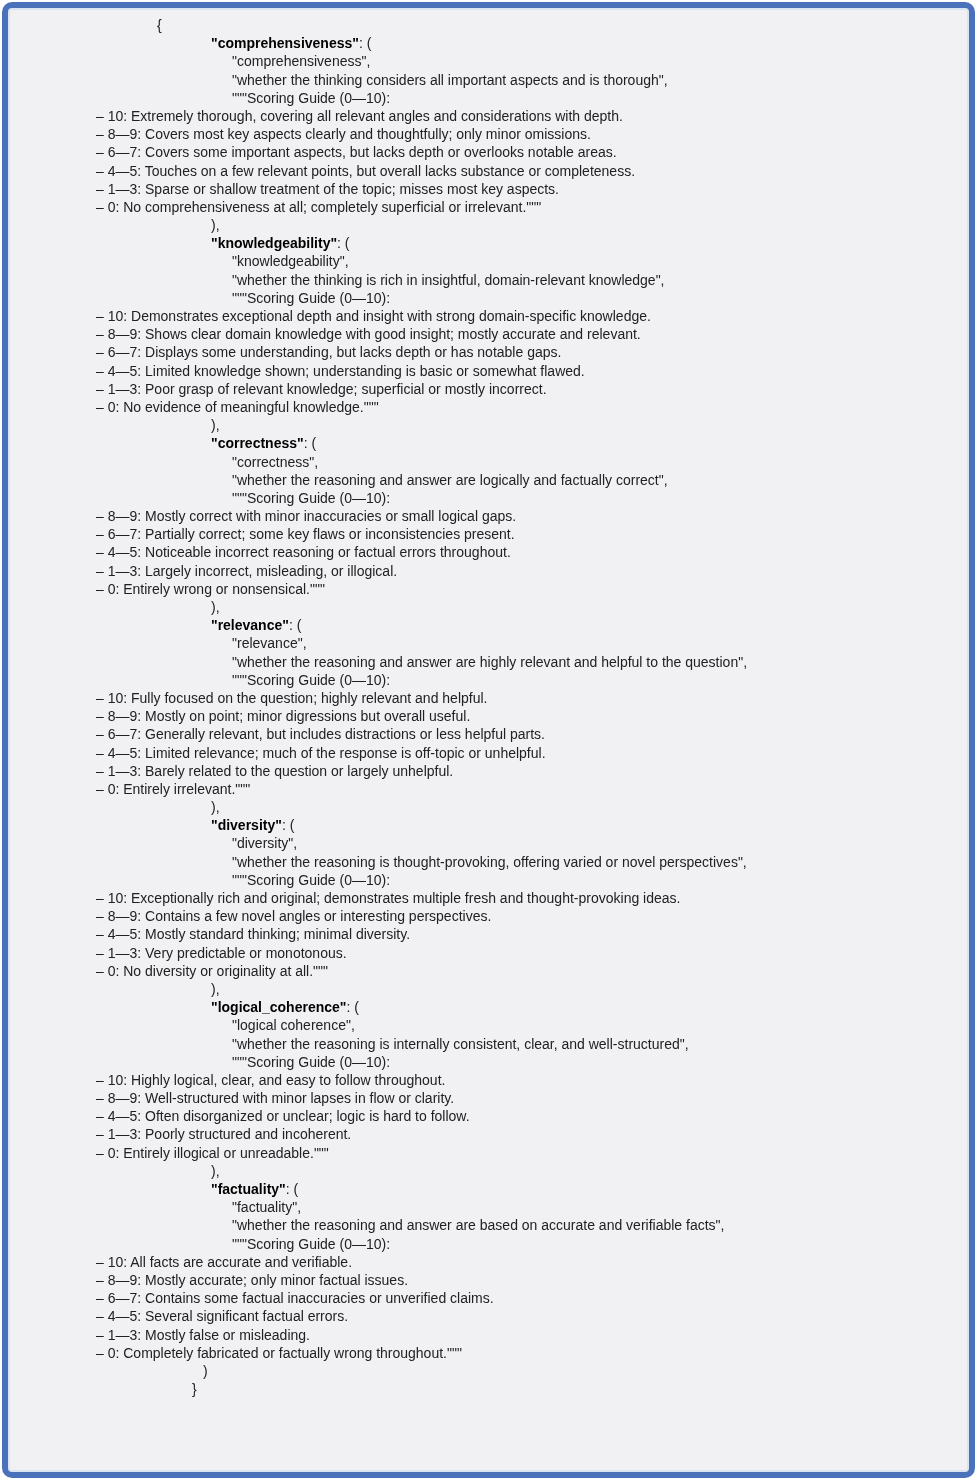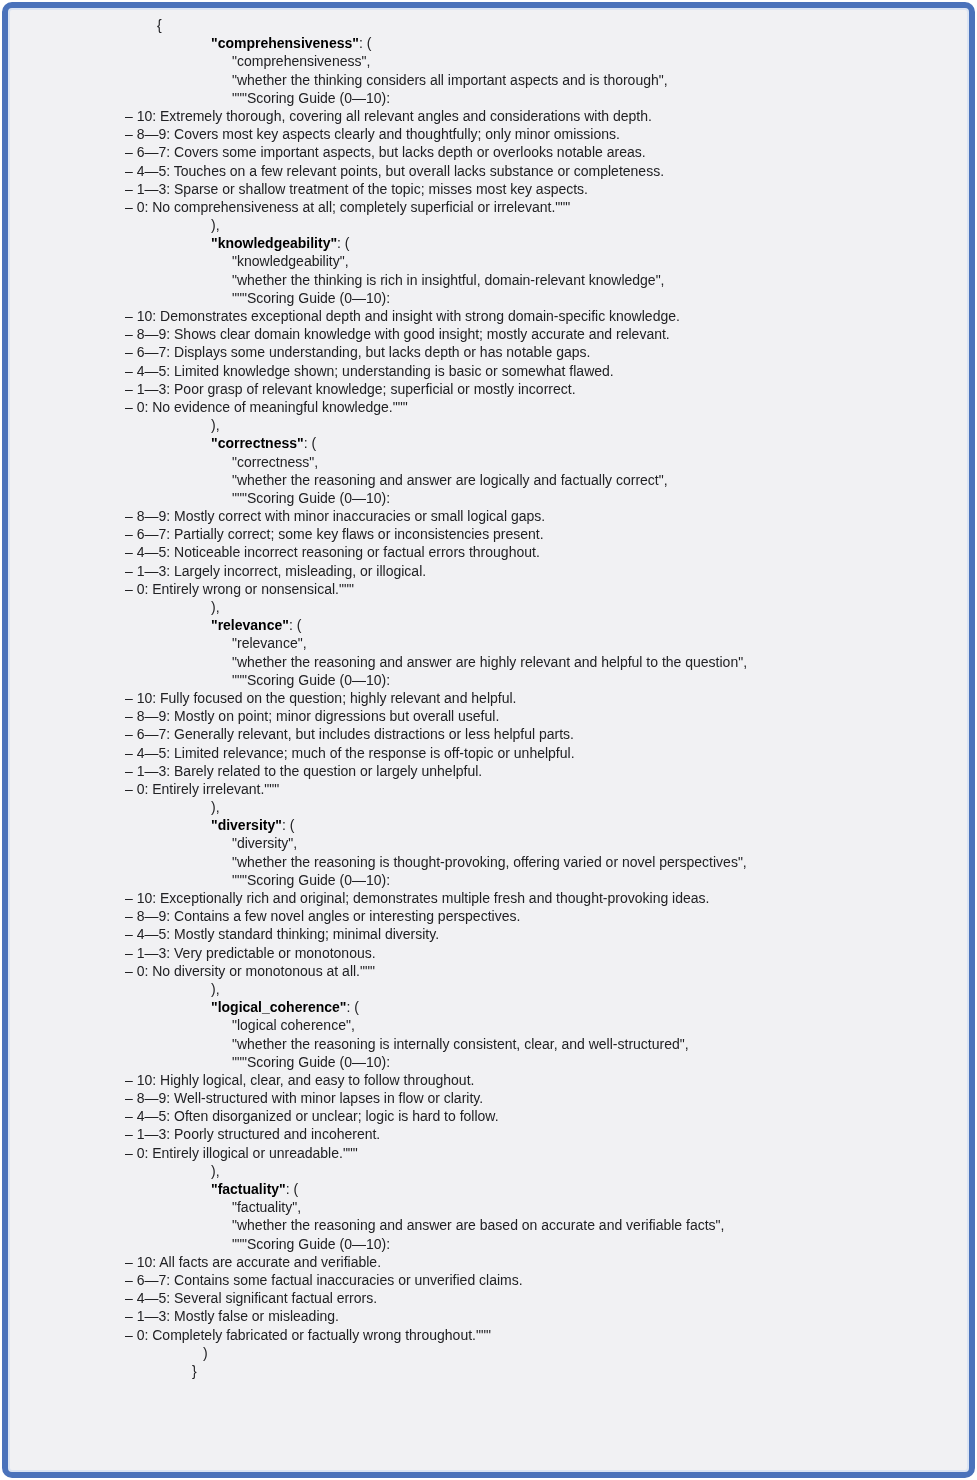--- a/index.html
+++ b/index.html
@@ -31,21 +31,21 @@
   }
   .line {
     white-space: pre;
     height: 18.2px;
   }
   .brace-open   { padding-left: 149px; }
   .key-line     { padding-left: 203px; }
   .close-line   { padding-left: 203px; }
   .close-line.final { padding-left: 195px; }
   .str-line     { padding-left: 224px; }
-  .bullet-line  { padding-left: 117px; }
+  .bullet-line  { padding-left: 88px; }
   .close-brace  { padding-left: 184px; }
   .key {
     font-weight: bold;
     color: #000000;
   }
 </style>
 </head>
 <body>
 
 <div class="frame">
@@ -105,41 +105,42 @@
         </div>
         <div class="section">
           <div class="line key-line"><span class="key">"diversity"</span><span class="key-suffix">: (</span></div>
           <div class="line str-line">"diversity",</div>
           <div class="line str-line">"whether the reasoning is thought-provoking, offering varied or novel perspectives",</div>
           <div class="line str-line">"""Scoring Guide (0—10):</div>
           <div class="line bullet-line">– 10: Exceptionally rich and original; demonstrates multiple fresh and thought-provoking ideas.</div>
           <div class="line bullet-line">– 8—9: Contains a few novel angles or interesting perspectives.</div>
           <div class="line bullet-line">– 4—5: Mostly standard thinking; minimal diversity.</div>
           <div class="line bullet-line">– 1—3: Very predictable or monotonous.</div>
-          <div class="line bullet-line">– 0: No diversity or monotonous at all."""</div>
+          <div class="line bullet-line">– 0: No diversity or originality at all."""</div>
           <div class="line close-line">),</div>
         </div>
         <div class="section">
           <div class="line key-line"><span class="key">"logical_coherence"</span><span class="key-suffix">: (</span></div>
           <div class="line str-line">"logical coherence",</div>
           <div class="line str-line">"whether the reasoning is internally consistent, clear, and well-structured",</div>
           <div class="line str-line">"""Scoring Guide (0—10):</div>
           <div class="line bullet-line">– 10: Highly logical, clear, and easy to follow throughout.</div>
           <div class="line bullet-line">– 8—9: Well-structured with minor lapses in flow or clarity.</div>
           <div class="line bullet-line">– 4—5: Often disorganized or unclear; logic is hard to follow.</div>
           <div class="line bullet-line">– 1—3: Poorly structured and incoherent.</div>
           <div class="line bullet-line">– 0: Entirely illogical or unreadable."""</div>
           <div class="line close-line">),</div>
         </div>
         <div class="section">
           <div class="line key-line"><span class="key">"factuality"</span><span class="key-suffix">: (</span></div>
           <div class="line str-line">"factuality",</div>
           <div class="line str-line">"whether the reasoning and answer are based on accurate and verifiable facts",</div>
           <div class="line str-line">"""Scoring Guide (0—10):</div>
           <div class="line bullet-line">– 10: All facts are accurate and verifiable.</div>
+          <div class="line bullet-line">– 8—9: Mostly accurate; only minor factual issues.</div>
           <div class="line bullet-line">– 6—7: Contains some factual inaccuracies or unverified claims.</div>
           <div class="line bullet-line">– 4—5: Several significant factual errors.</div>
           <div class="line bullet-line">– 1—3: Mostly false or misleading.</div>
           <div class="line bullet-line">– 0: Completely fabricated or factually wrong throughout."""</div>
           <div class="line close-line final">)</div>
         </div>
       </div>
     <div class="line close-brace">}</div>
   </div>
 </div>

